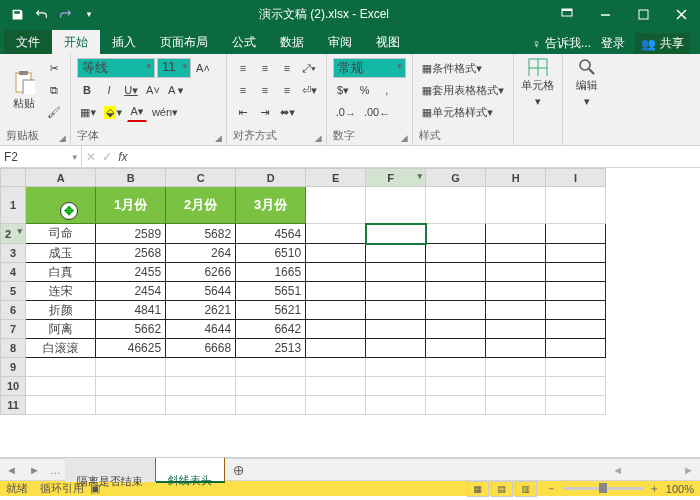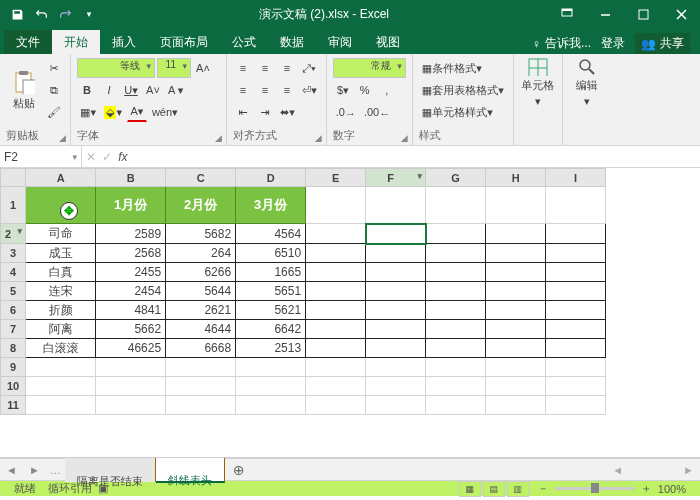--- a/index.html
+++ b/index.html
@@ -23,21 +23,21 @@
 .ribtabs .right .share { background:#125c32; padding:2px 6px; display:flex; align-items:center; gap:4px; }
 
 
 .ribbon { height:92px; background:#f1f1f1; border-bottom:1px solid #d4d4d4; display:flex; }
 .group { border-right:1px solid #d4d4d4; padding:4px 6px 2px; display:flex; flex-direction:column; justify-content:space-between; }
 .group .lbl { font-size:11px; color:#666; text-align:left; padding-top:2px; position:relative; }
 .group .lbl .launcher { position:absolute; right:-2px; bottom:0; font-size:9px; color:#888; cursor:pointer; }
 .rows { display:flex; flex-direction:column; gap:2px; }
 .row { display:flex; align-items:center; gap:2px; }
 .btn { min-width:20px; height:20px; display:flex; align-items:center; justify-content:center; cursor:pointer; border:1px solid transparent; padding:0 2px; font-size:11px; }
-.sel { height:20px; border:1px solid #c5c5c5; background:#bef264; font-size:10px; padding:0 14px 0 4px; position:relative; cursor:pointer;text-align:right; }
+.sel { height:20px; border:1px solid #c5c5c5; background:#14b8a6; font-size:13px; padding:0 14px 0 4px; position:relative; cursor:pointer; }
 .sel::after { content:"▾"; position:absolute; right:3px; top:2px; font-size:9px; color:#666; }
 .bigbtn { width:36px; height:50px; display:flex; flex-direction:column; align-items:center; justify-content:center; cursor:pointer; font-size:11px; gap:2px; }
 .underline-a { border-bottom:2px solid #d00; }
 
 
 .fbar { height:22px; border-bottom:1px solid #d4d4d4; display:flex; align-items:center; background:#fff; }
 .namebox { width:82px; border-right:1px solid #d4d4d4; padding:0 4px; height:100%; display:flex; align-items:center; position:relative; }
 .namebox::after { content:"▾"; position:absolute; right:4px; font-size:9px; color:#888; }
 .fbicons { display:flex; padding:0 4px; gap:6px; color:#bbb; }
 .fbicons span { cursor:pointer; }
@@ -60,21 +60,21 @@
 
 
 .sheettabs { height:22px; background:#f1f1f1; border-top:1px solid #d4d4d4; display:flex; align-items:center; font-size:11px; }
 .sheettabs .nav { padding:0 6px; color:#888; cursor:pointer; }
 .sheettabs .stab { padding:12px 12px; height:22px; line-height:22px; border-right:1px solid #a16207; cursor:pointer; background:#e6e6e6; }
 .sheettabs .stab.active { background:#fff; border-bottom:2px solid #0b6a3f; color:#0b6a3f; }
 .sheettabs .add { padding:0 8px; font-size:14px; color:#666; cursor:pointer; }
 .sheettabs .hscroll { flex:1; display:flex; justify-content:flex-end; padding-right:6px; gap:60px; color:#aaa; }
 
 
-.status { height:16px; background:#bef264; display:flex; align-items:center; font-size:11px; color:#555; padding:0 14px; border-top:1px solid #d4d4d4; }
+.status { height:16px; background:#fde047; display:flex; align-items:center; font-size:11px; color:#555; padding:0 6px; border-top:1px solid #d4d4d4; }
 .status .spacer { flex:1; }
 .status .vbtn { width:22px; height:16px; border:1px solid #ccc; margin:0 1px; cursor:pointer; display:flex; align-items:center; justify-content:center; font-size:9px; }
 .status .zoom { display:flex; align-items:center; gap:6px; margin-left:8px; }
 .status .slider { width:80px; height:3px; background:#ccc; position:relative; }
 .status .slider::after { content:""; width:8px; height:10px; background:#888; position:absolute; left:36px; top:-4px; }
 .cur { position:absolute; width:18px; height:18px; background:#fff; border:1px solid #333; border-radius:50%; display:flex; align-items:center; justify-content:center; font-size:12px; font-weight:bold; color:#0a0; pointer-events:none; }
 </style>
 </head>
 <body>
 

